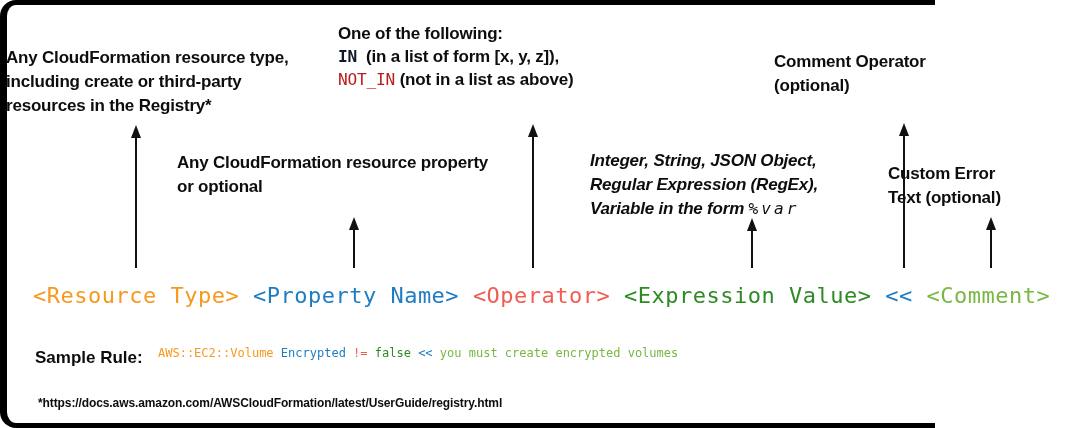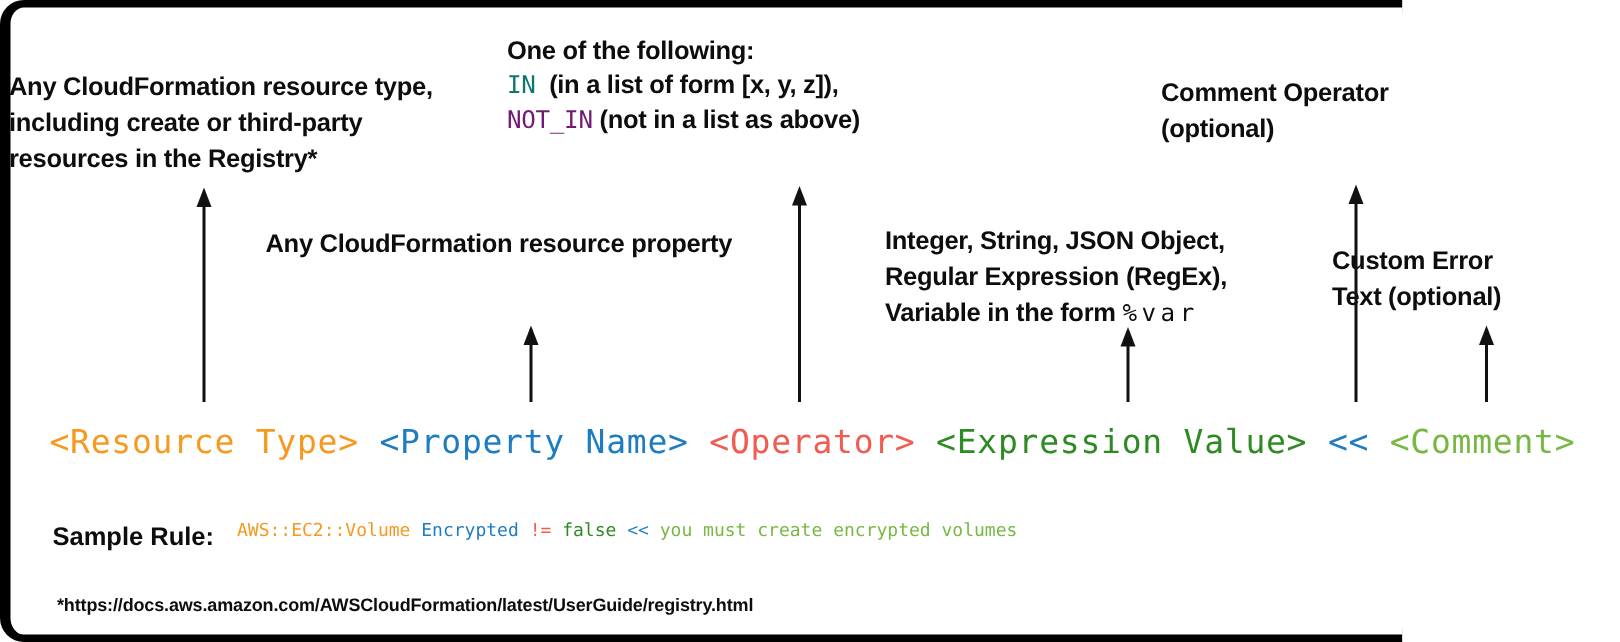--- a/index.html
+++ b/index.html
@@ -40,29 +40,30 @@
 <div class="frame"></div>
 
 <div class="ann" style="left:6px;top:46px;width:360px;">
     <div class="tline"><span>Any CloudFormation resource type,</span></div>
     <div class="tline"><span>including create or third-party</span></div>
     <div class="tline"><span>resources in the Registry*</span></div>
   </div>
 
 <div class="ann" style="left:177px;top:151px;width:360px;">
     <div class="tline"><span>Any CloudFormation resource property</span></div>
+    <div class="tline"><span>or optional</span></div>
   </div>
 
 <div class="ann ann3" style="left:338px;top:22px;width:420px;">
     <div class="tline"><span>One of the following:</span></div>
-    <div class="tline"><span class="mono" style="color: #0f766e;">IN</span><span>  (in a list of form [x, y, z]),</span></div>
-    <div class="tline"><span class="mono" style="color: #701a75;">NOT_IN</span><span> (not in a list as above)</span></div>
+    <div class="tline"><span class="mono" style="color: #0f172a; font-weight: bold;">IN</span><span>  (in a list of form [x, y, z]),</span></div>
+    <div class="tline"><span class="mono" style="color: #b91c1c;">NOT_IN</span><span> (not in a list as above)</span></div>
   </div>
 
-<div class="ann" style="left:590px;top:149px;width:320px;">
+<div class="ann" style="left:590px;top:149px;width:320px;font-style:italic;">
     <div class="tline"><span>Integer, String, JSON Object,</span></div>
     <div class="tline"><span>Regular Expression (RegEx),</span></div>
     <div class="tline"><span>Variable in the form </span><span class="mono spaced">%var</span></div>
   </div>
 
 <div class="ann" style="left:774px;top:50px;width:260px;">
     <div class="tline"><span>Comment Operator</span></div>
     <div class="tline"><span>(optional)</span></div>
   </div>
 

